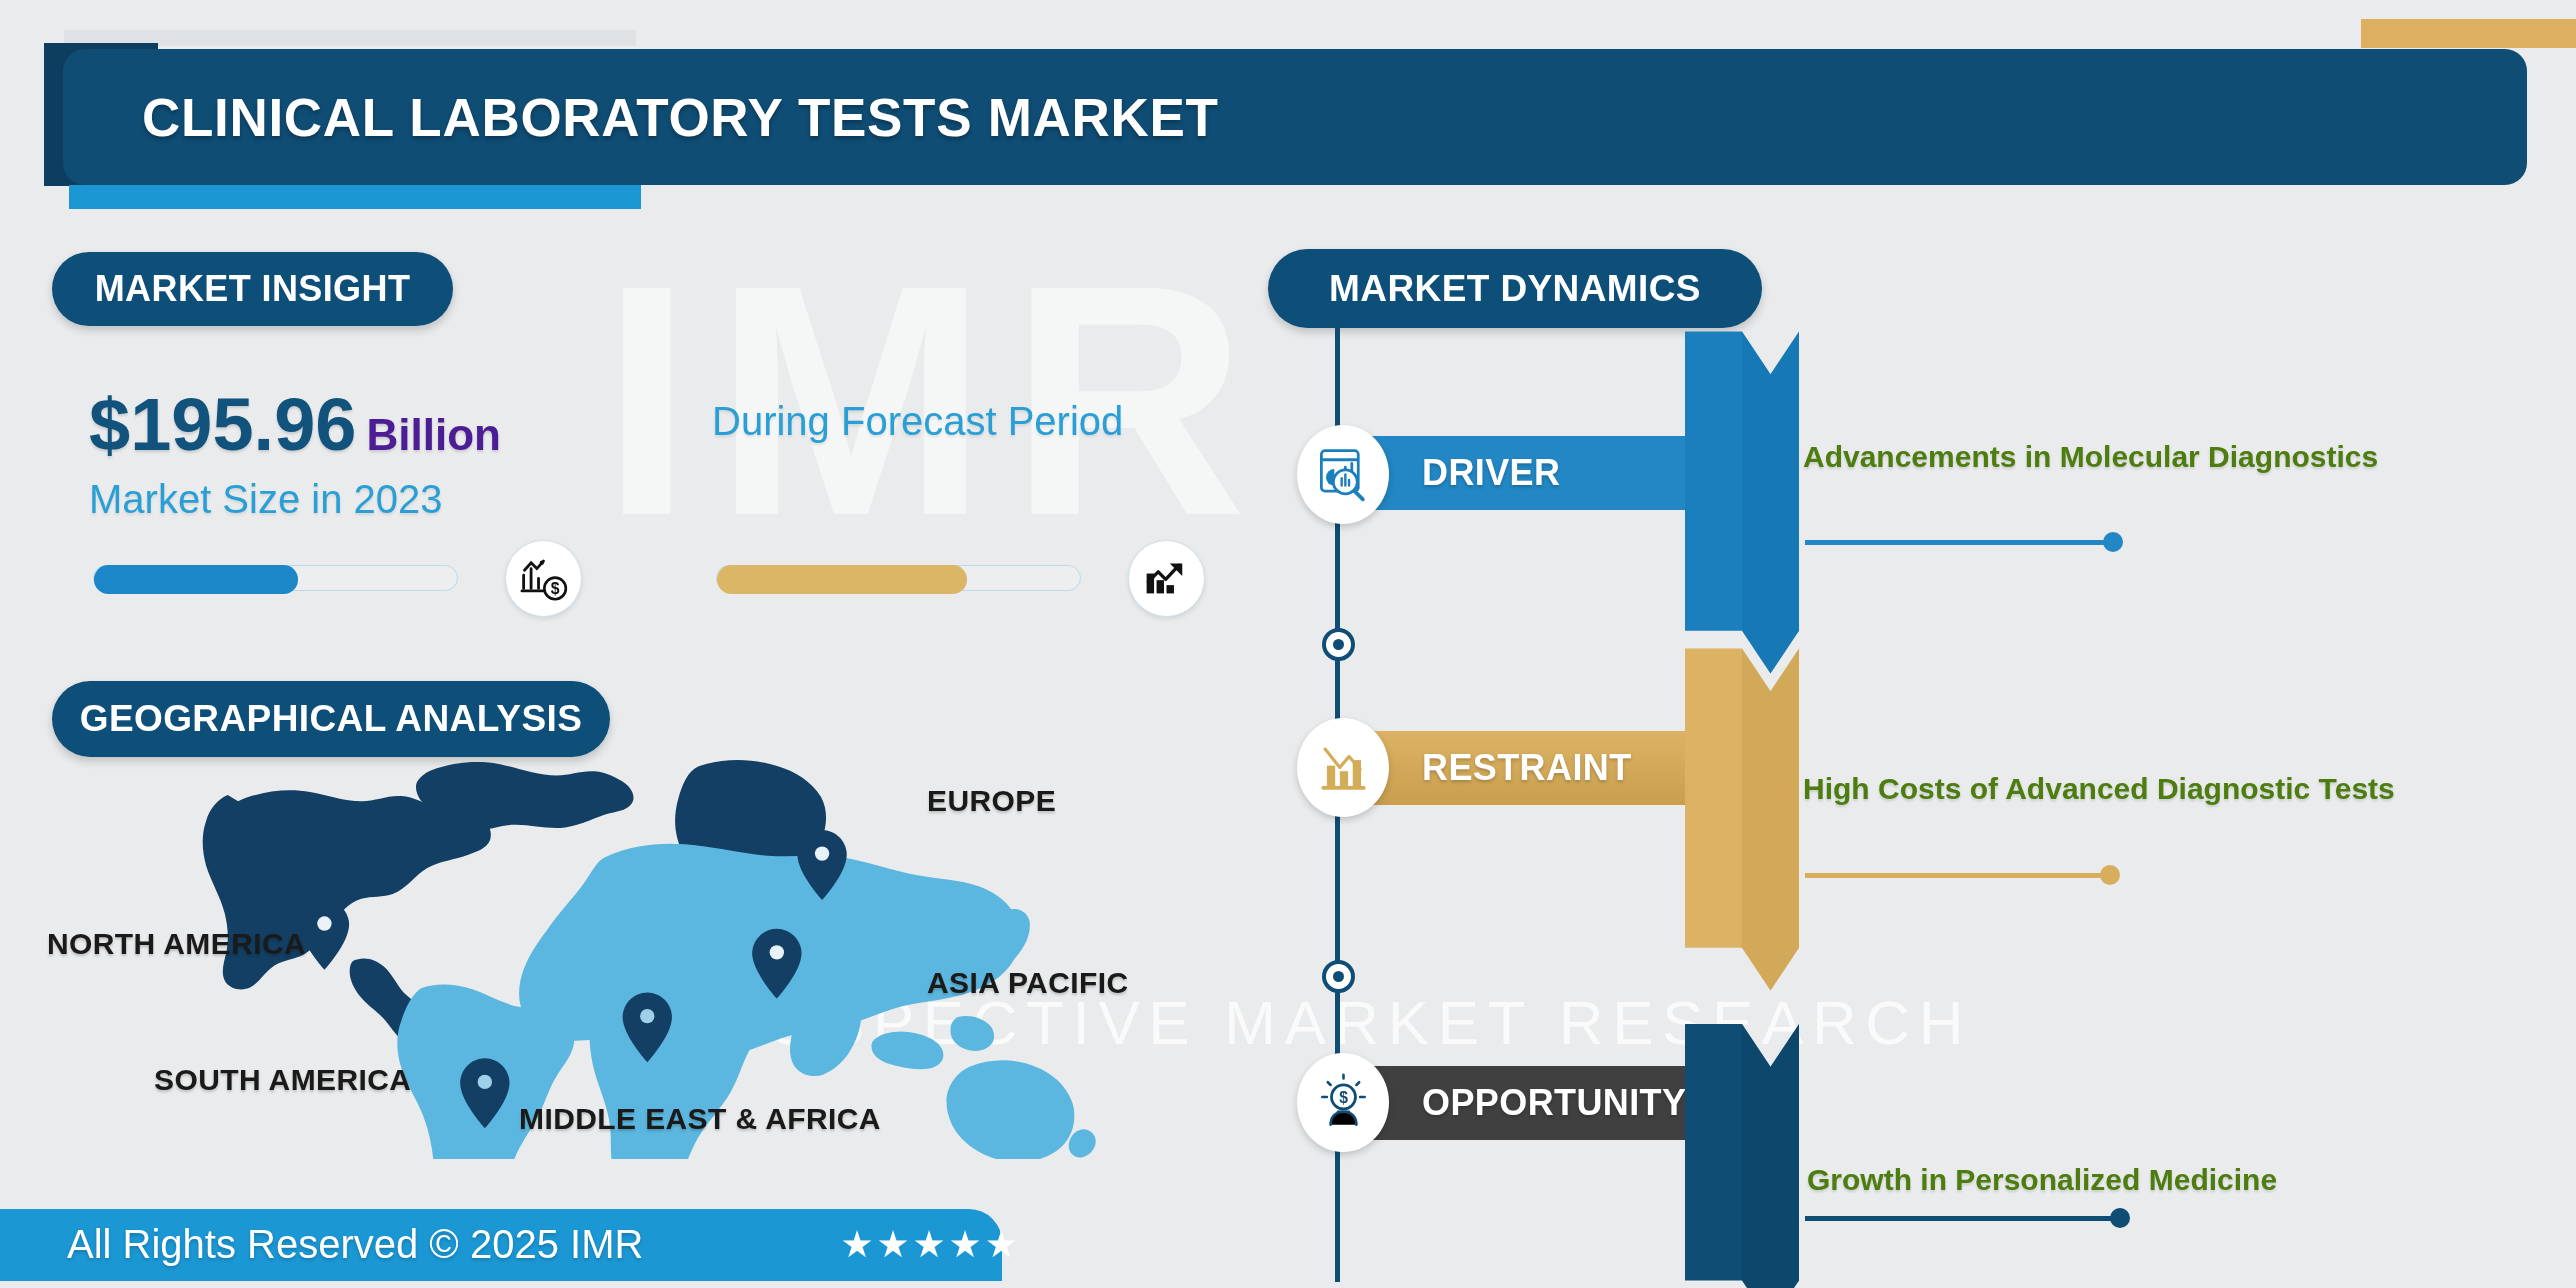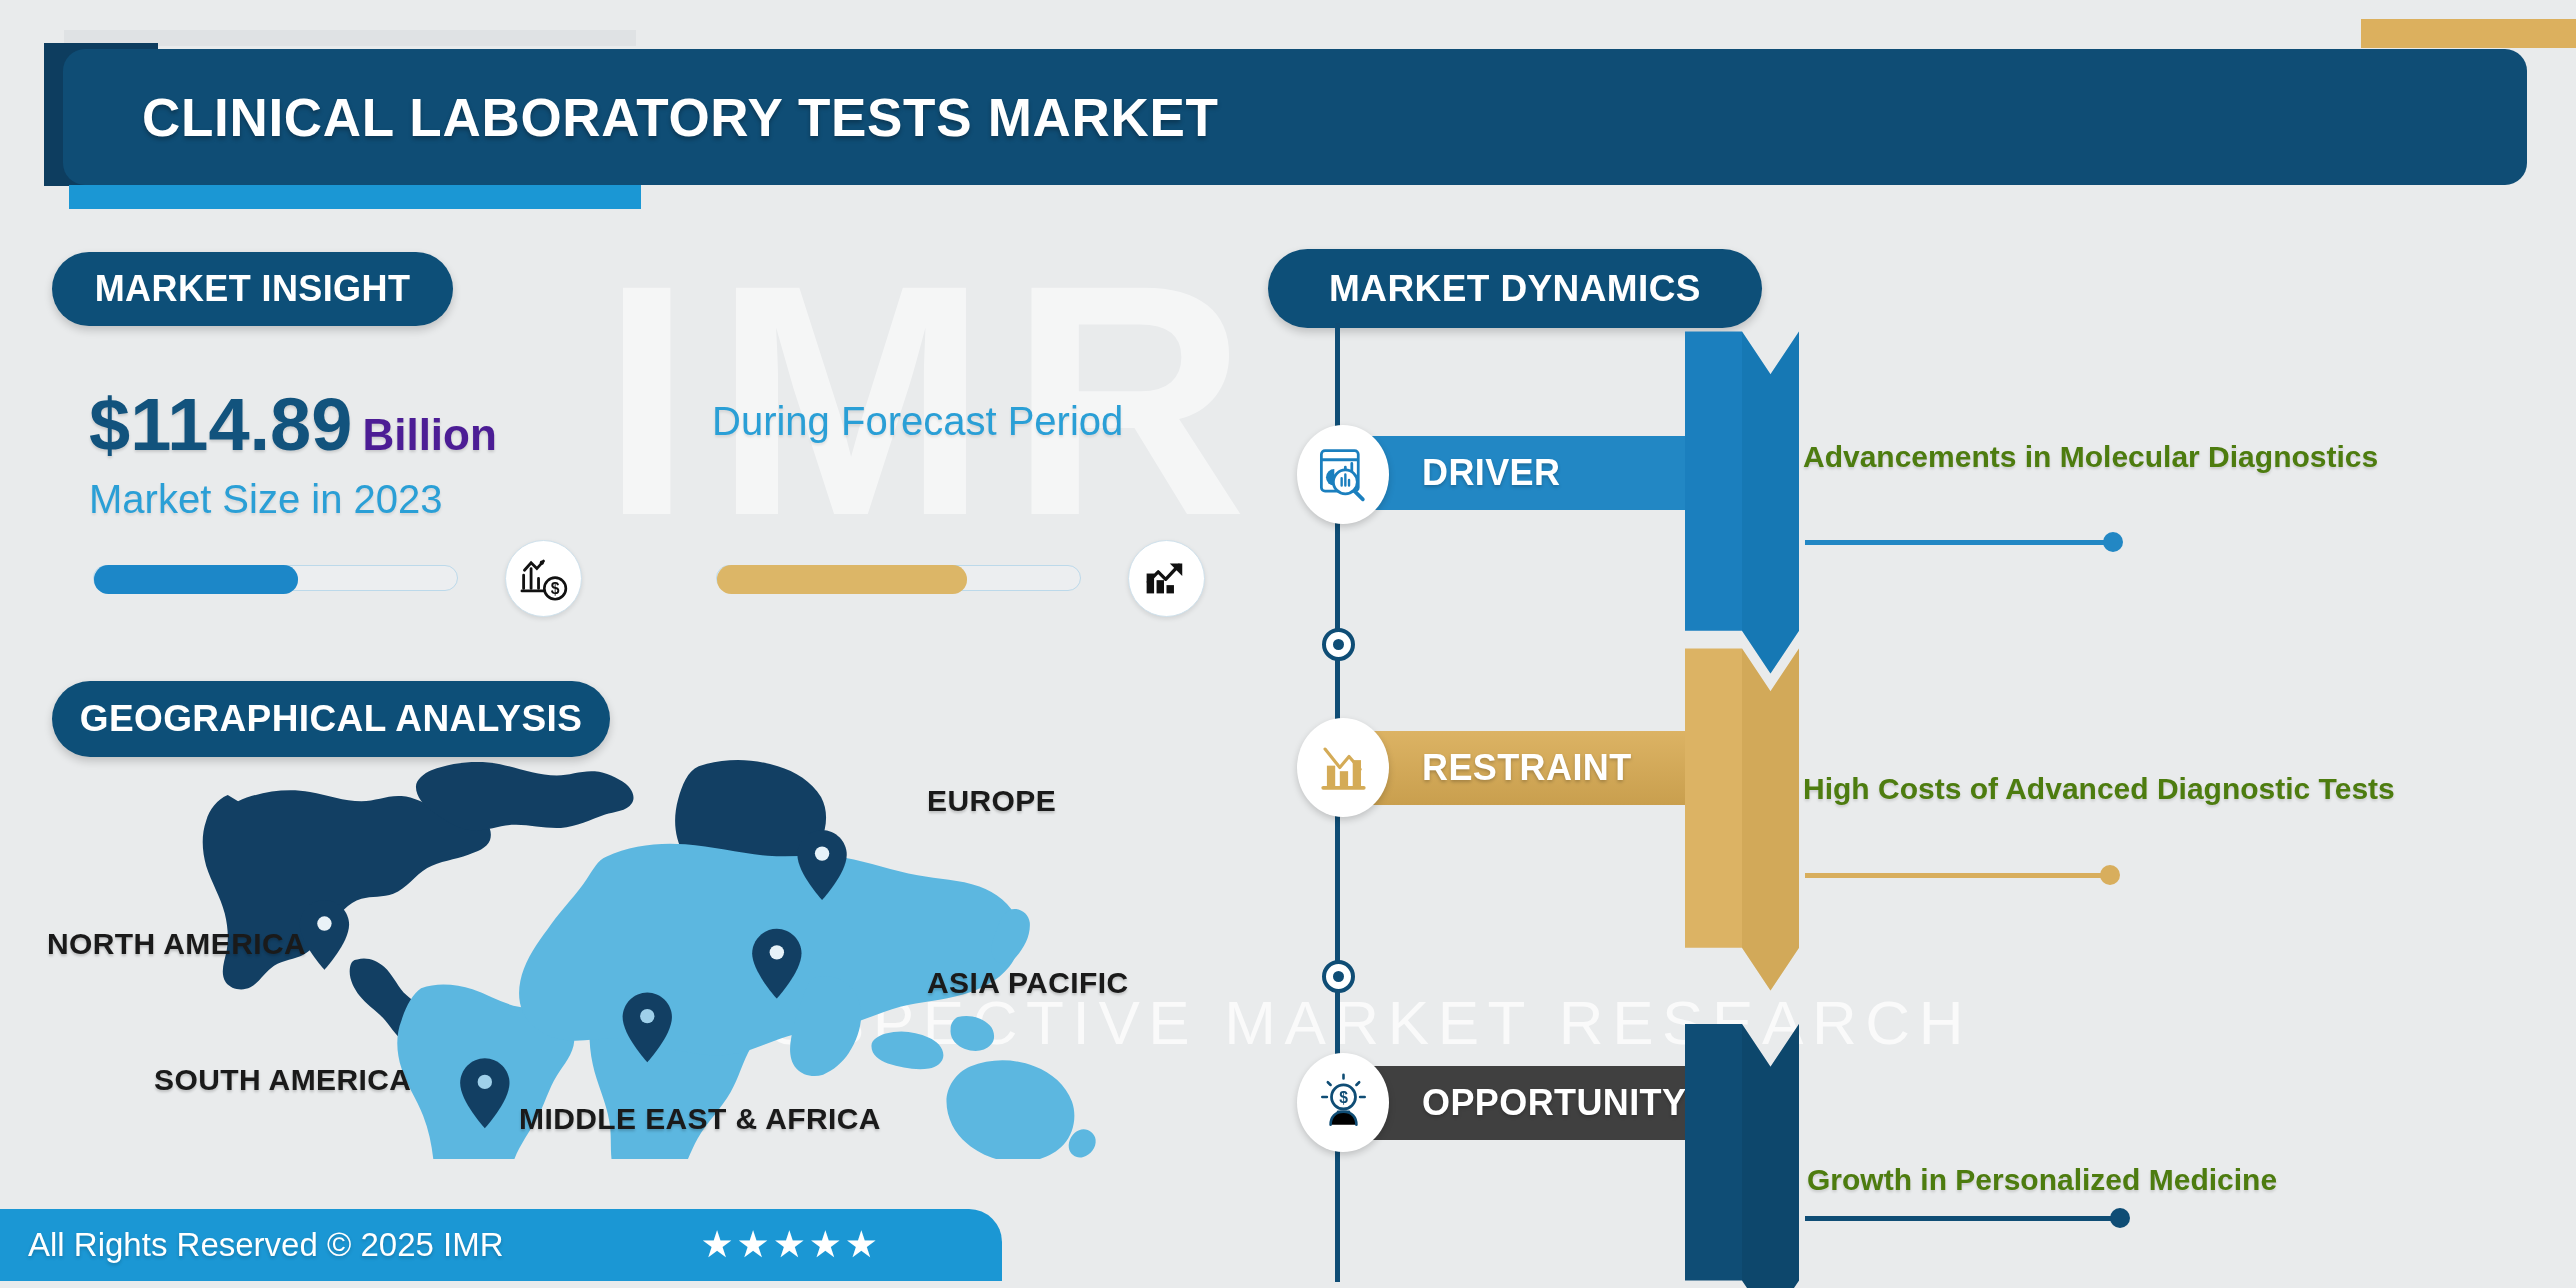--- a/index.html
+++ b/index.html
@@ -191,21 +191,21 @@
   #dyn-ul-opportunity { left:1805px; top:1216px; width:318px; background:#0f4d75; }
   #dyn-ul-opportunity .dot { background:#0f4d75; }
 
   
   #footer-bar {
     position:absolute; left:0; bottom:7.2px; width:1002px; height:72px;
     background:#1b97d4; border-radius:0 33px 0 0;
     display:flex; align-items:center;
   }
   #footer-text {
-    color:#fff; font-size:33px; margin-left:28px; white-space:nowrap;
+    color:#fff; font-size:40px; margin-left:67px; white-space:nowrap;
     text-shadow:0 2.1px 3.6px rgba(0,0,0,.2);
   }
   #footer-stars {
     color:#fff; font-size:37px; margin-left:197px; letter-spacing:2.9px;
   }
 </style>
 </head>
 <body>
 
 <div id="watermark-imr">IMR</div>
@@ -218,21 +218,21 @@
   <div id="header-title">CLINICAL LABORATORY TESTS MARKET</div>
 </div>
 <div class="hdr-lightblue"></div>
 
 <div class="pill" id="pill-market-insight">
   <span>MARKET INSIGHT</span>
 </div>
 
 <div class="stat" id="stat-market-size">
   <div class="stat-value">
-    <span>$114.89</span><span class="unit">Billion</span>
+    <span>$195.96</span><span class="unit">Billion</span>
   </div>
   <div class="stat-sub">Market Size in 2023</div>
 </div>
 
 <div class="bar-row" id="bar-row-market">
   <div class="bar-track">
     <div class="bar-fill" id="bar-fill-market"></div>
     <div class="badge-circle" id="badge-market">
       <svg width="53" height="53" viewBox="0 0 64 64" aria-hidden="true">
         <g fill="none" stroke="#111" stroke-width="3.4" stroke-linecap="round">

